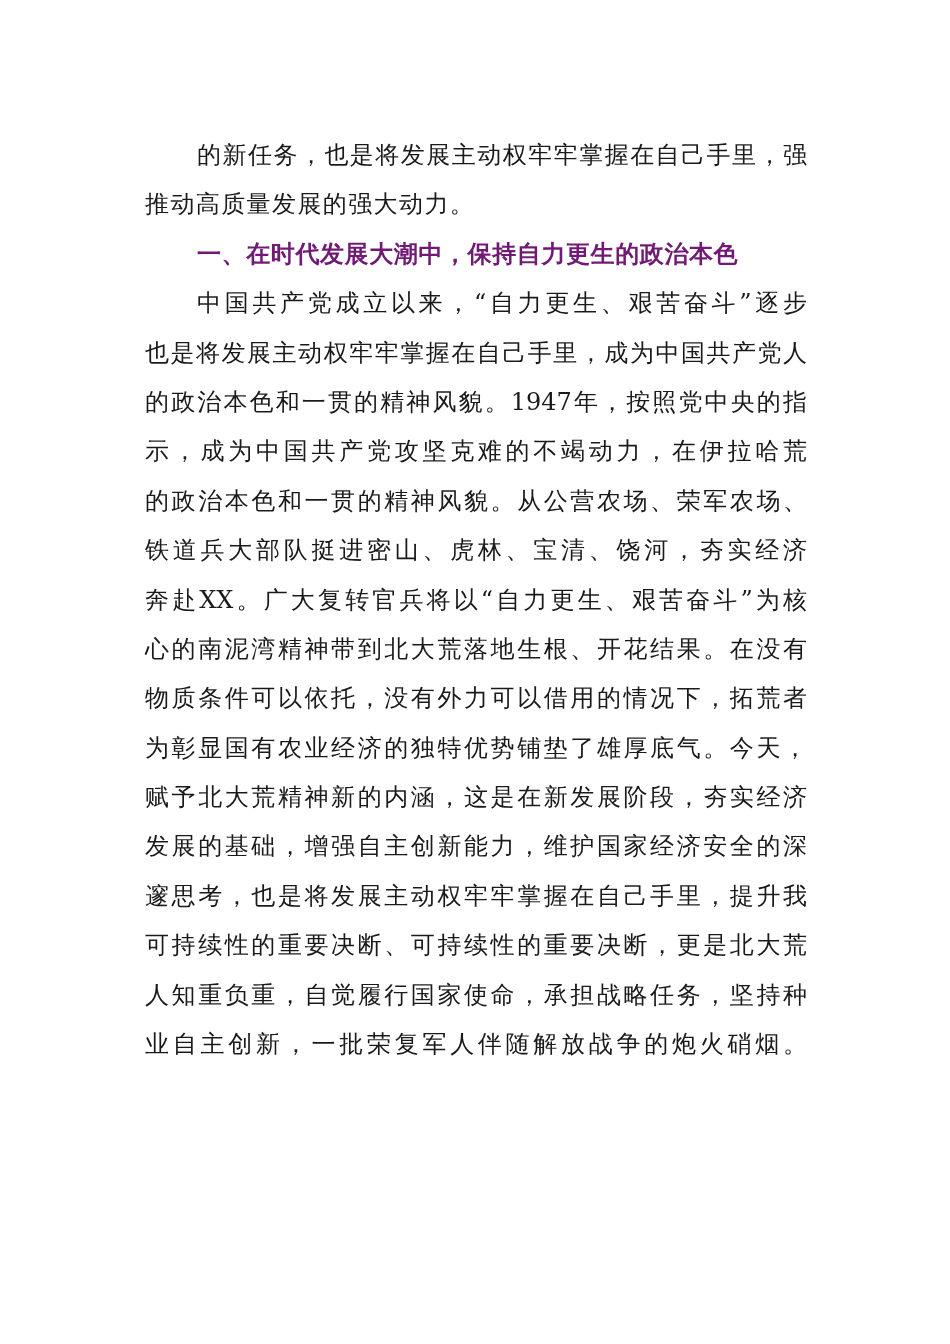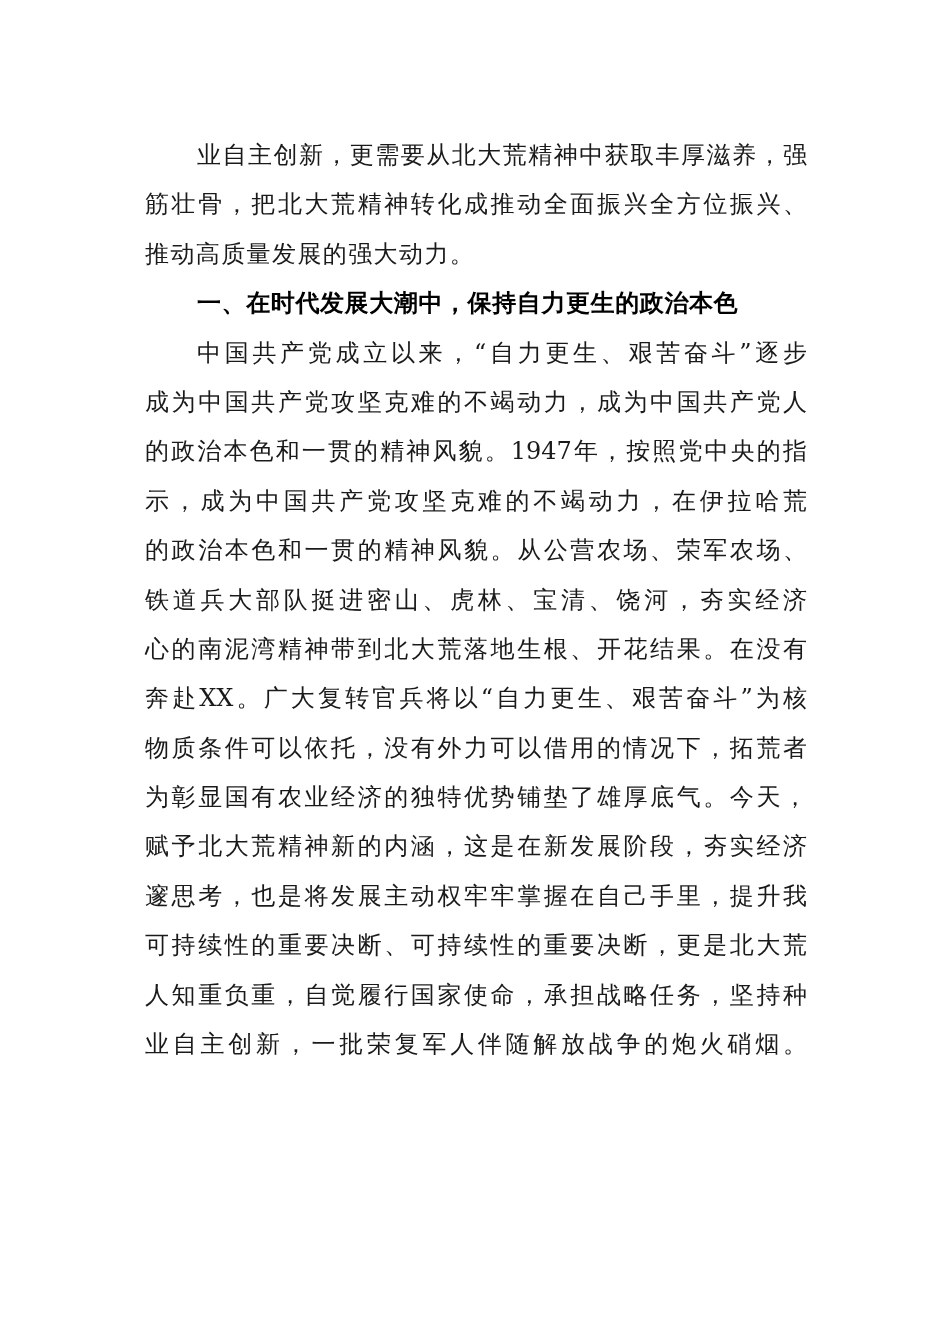--- a/index.html
+++ b/index.html
@@ -36,46 +36,46 @@
   }
   .indent {
     padding-left: 52px;
   }
   .heading {
     font-family: "DejaVu Sans", "Liberation Sans", sans-serif;
     font-weight: bold;
     text-align-last: left;
     letter-spacing: 0.6px;
     font-size: 24px;
-    color: #000000;
+    color: #701a75;
   }
 </style>
 </head>
 <body>
 
 <div class="page">
 
   <div class="paragraph">
-    <div class="line indent">业自主创新，更需要从北大荒精神中获取丰厚滋养，强</div>
-    <div class="line">筋壮骨，把北大荒精神转化成推动全面振兴全方位振兴、</div>
+    <div class="line indent">的新任务，也是将发展主动权牢牢掌握在自己手里，强</div>
     <div class="line last">推动高质量发展的强大动力。</div>
   </div>
 
   <div class="line indent heading">一、在时代发展大潮中，保持自力更生的政治本色</div>
 
   <div class="paragraph">
     <div class="line indent">中国共产党成立以来，“自力更生、艰苦奋斗”逐步</div>
-    <div class="line">成为中国共产党攻坚克难的不竭动力，成为中国共产党人</div>
+    <div class="line">也是将发展主动权牢牢掌握在自己手里，成为中国共产党人</div>
     <div class="line">的政治本色和一贯的精神风貌。1947年，按照党中央的指</div>
     <div class="line">示，成为中国共产党攻坚克难的不竭动力，在伊拉哈荒</div>
     <div class="line">的政治本色和一贯的精神风貌。从公营农场、荣军农场、</div>
     <div class="line">铁道兵大部队挺进密山、虎林、宝清、饶河，夯实经济</div>
+    <div class="line">奔赴XX。广大复转官兵将以“自力更生、艰苦奋斗”为核</div>
     <div class="line">心的南泥湾精神带到北大荒落地生根、开花结果。在没有</div>
-    <div class="line">奔赴XX。广大复转官兵将以“自力更生、艰苦奋斗”为核</div>
     <div class="line">物质条件可以依托，没有外力可以借用的情况下，拓荒者</div>
     <div class="line">为彰显国有农业经济的独特优势铺垫了雄厚底气。今天，</div>
     <div class="line">赋予北大荒精神新的内涵，这是在新发展阶段，夯实经济</div>
+    <div class="line">发展的基础，增强自主创新能力，维护国家经济安全的深</div>
     <div class="line">邃思考，也是将发展主动权牢牢掌握在自己手里，提升我</div>
     <div class="line">可持续性的重要决断、可持续性的重要决断，更是北大荒</div>
     <div class="line">人知重负重，自觉履行国家使命，承担战略任务，坚持种</div>
     <div class="line">业自主创新，一批荣复军人伴随解放战争的炮火硝烟。</div>
   </div>
 </div>
 
 </body></html>

